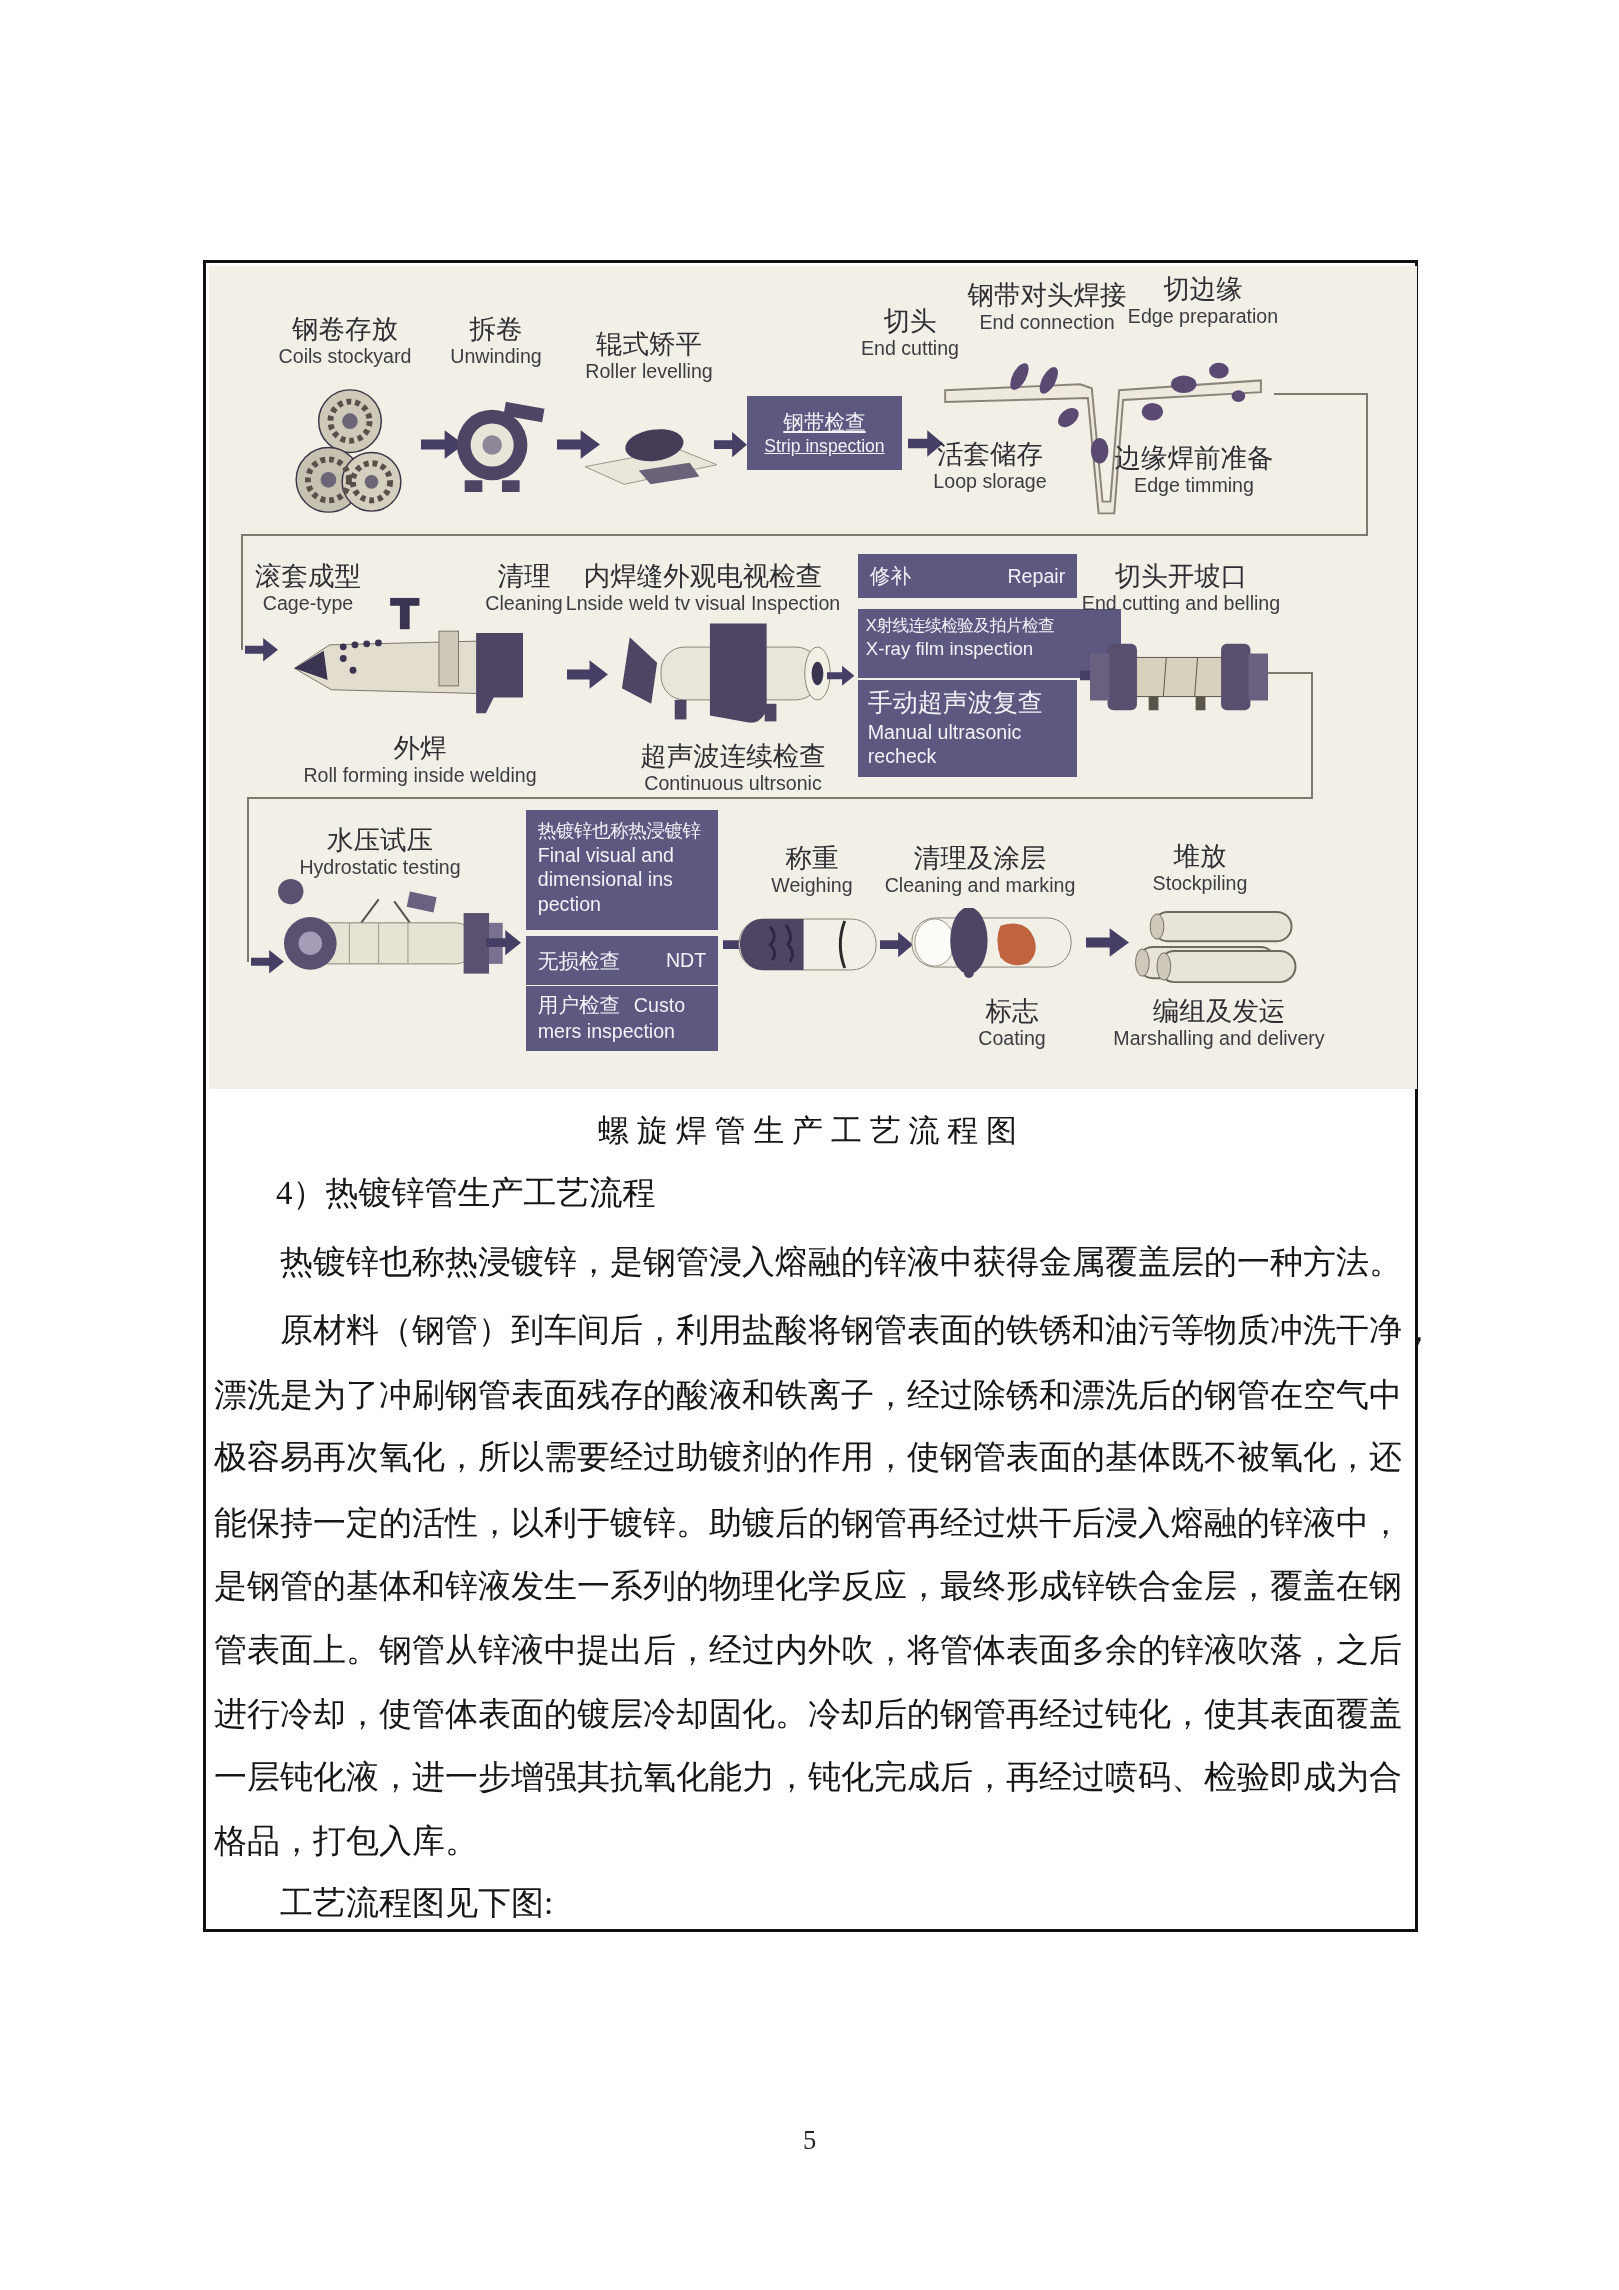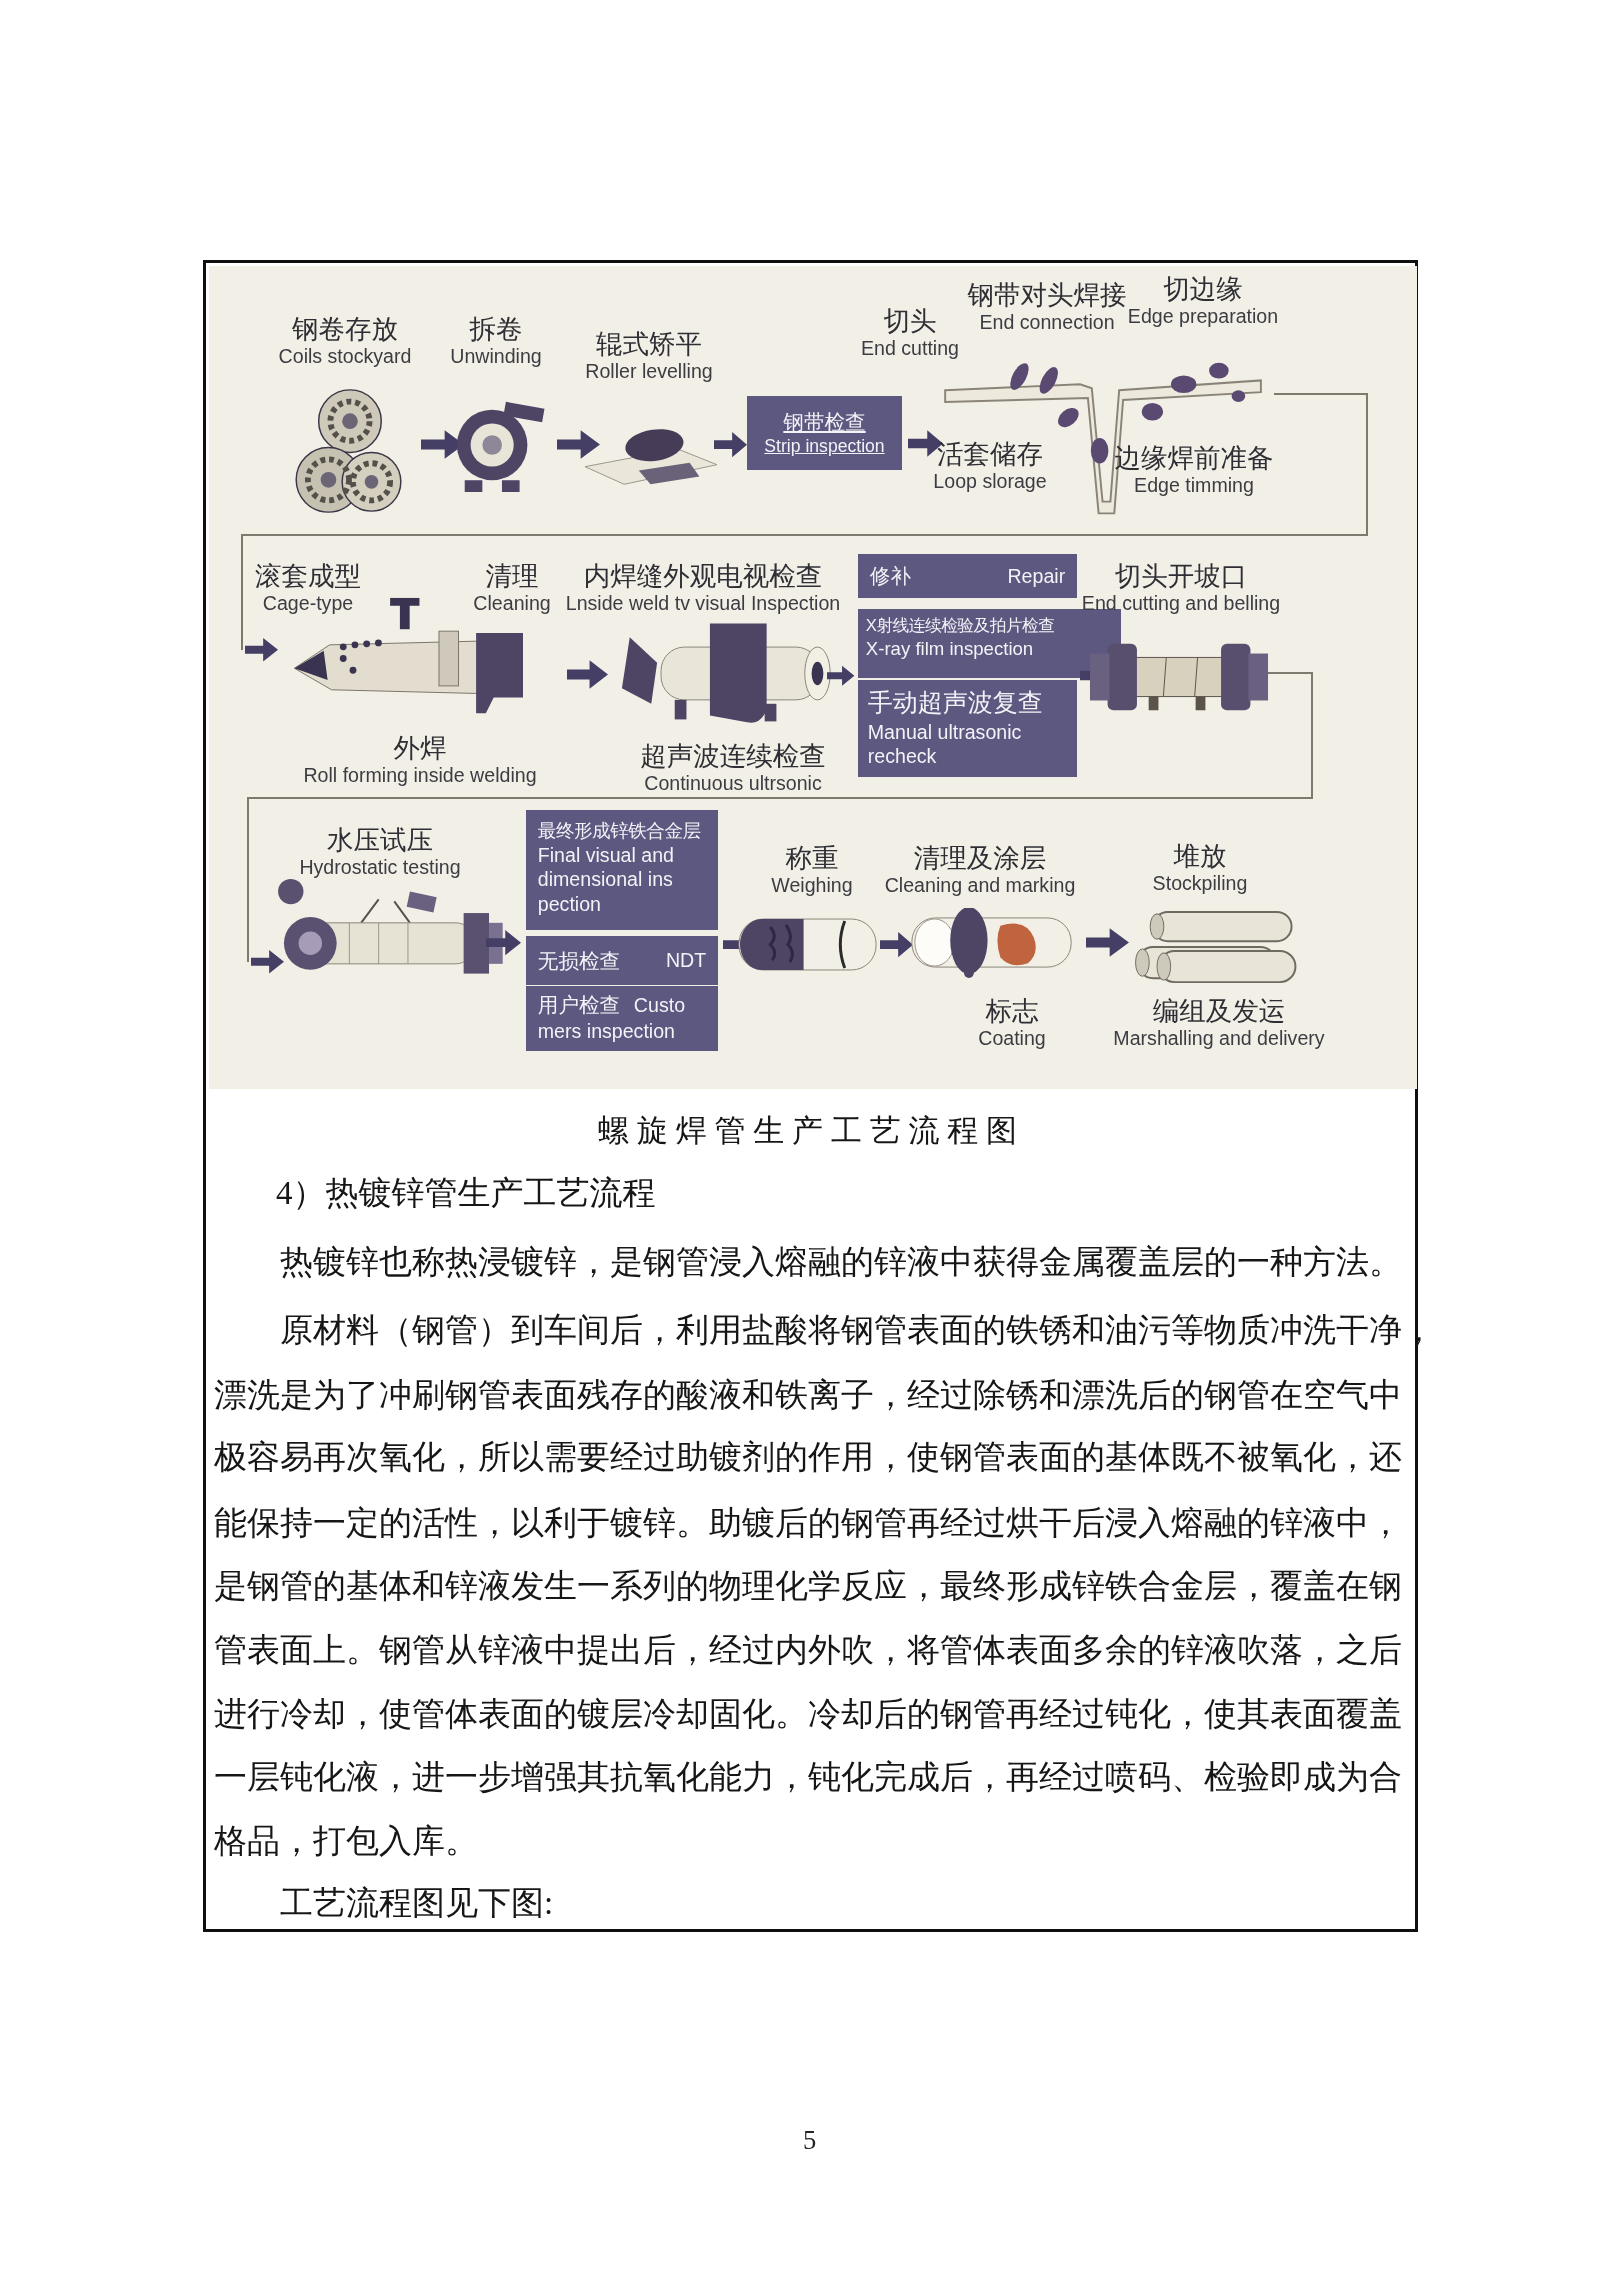--- a/index.html
+++ b/index.html
@@ -148,21 +148,21 @@
 <div class="ln" style="left:1274px;top:393px;width:94px;height:2px;"></div>
 <div class="ln" style="left:1366px;top:393px;width:2px;height:143px;"></div>
 <div class="ln" style="left:241px;top:534px;width:1127px;height:2px;"></div>
 <div class="ln" style="left:241px;top:534px;width:2px;height:116px;"></div>
 <div class="arw" style="left:245px;top:637px;width:33px;height:25.5px;"></div>
 
 <div class="lbl" style="left:308px;top:561px;">
   <span class="zh">滚套成型</span>
   <span class="en">Cage-type</span>
 </div>
-<div class="lbl" style="left:512px;top:561px;">
+<div class="lbl" style="left:524px;top:561px;">
   <span class="zh">清理</span>
   <span class="en">Cleaning</span>
 </div>
 <div class="lbl" style="left:703px;top:561px;">
   <span class="zh">内焊缝外观电视检查</span>
   <span class="en">Lnside weld tv visual Inspection</span>
 </div>
 
 <div class="abs" style="left:292px;top:596px;">
   <svg width="250" height="127" viewBox="0 0 255 130">
@@ -261,21 +261,21 @@
     <line x1="148" y1="50" x2="148" y2="92" stroke="#9a948a"></line>
     <circle cx="48" cy="71" r="27" fill="#5a5170"></circle>
     <circle cx="48" cy="71" r="12" fill="#a79cb8"></circle>
     <rect x="205" y="40" width="26" height="62" fill="#5a5170"></rect>
     <rect x="231" y="50" width="14" height="42" fill="#7a7090"></rect>
   </svg>
 </div>
 <div class="arw" style="left:486px;top:929px;width:35px;height:27.4px;"></div>
 
 <div class="pbox" style="left:526px;top:810px;width:192px;height:120px;padding:7.8px 11.8px;">
-  <span class="bzh nw" style="display:block;font-size:18.6px;letter-spacing:-0.5px;">最终形成锌铁合金层</span>
+  <span class="bzh nw" style="display:block;font-size:18.6px;letter-spacing:-0.5px;">热镀锌也称热浸镀锌</span>
   <span class="ben" style="display:block;font-size:19.6px;">Final visual and dimensional ins pection</span>
 </div>
 <div class="pbox" style="left:526px;top:936px;width:192px;height:49px;">
   <div class="rowsplit">
     <span class="bzh">无损检查</span>
     <span class="ben">NDT</span>
   </div>
 </div>
 <div class="pbox" style="left:526px;top:986px;width:192px;height:65px;padding:4.9px 11.8px;">
   <span class="bzh" style="margin-right:13.7px;">用户检查</span><span class="ben">Custo mers inspection</span>

